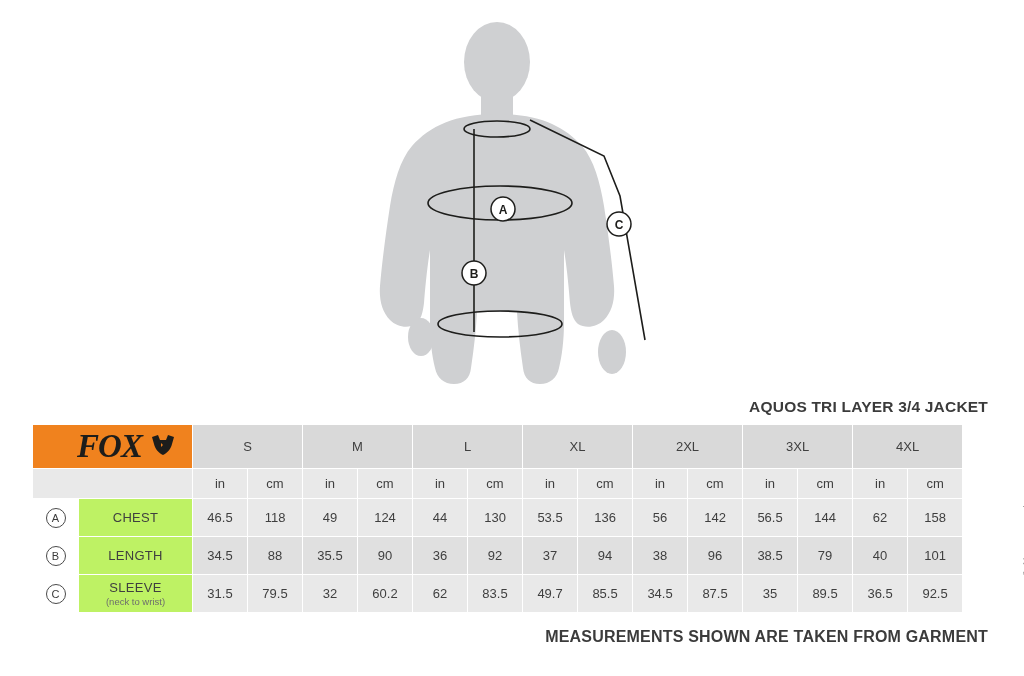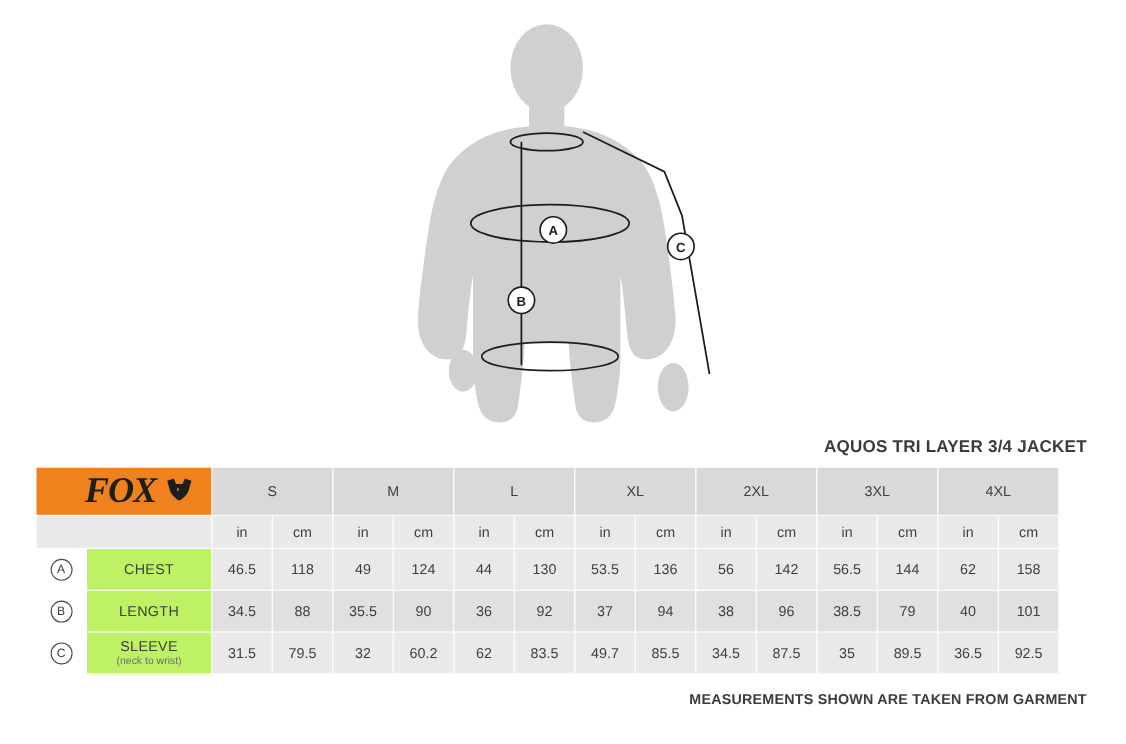--- a/index.html
+++ b/index.html
@@ -133,21 +133,21 @@
     border: 1px solid #4a4a4a;
     border-radius: 50%;
     font-size: 11px;
     color: #3b3b3b;
     text-align: center;
   }
   #footnote {
     position: absolute;
     right: 36px;
     top: 628px;
-    font-size: 13px;
+    font-size: 16px;
     font-weight: bold;
     letter-spacing: .2px;
     color: #3b3b3b;
   }
   #copyright {
     position: absolute;
     right: 6px;
     top: 440px;
     width: 14px;
     font-size: 8px;

